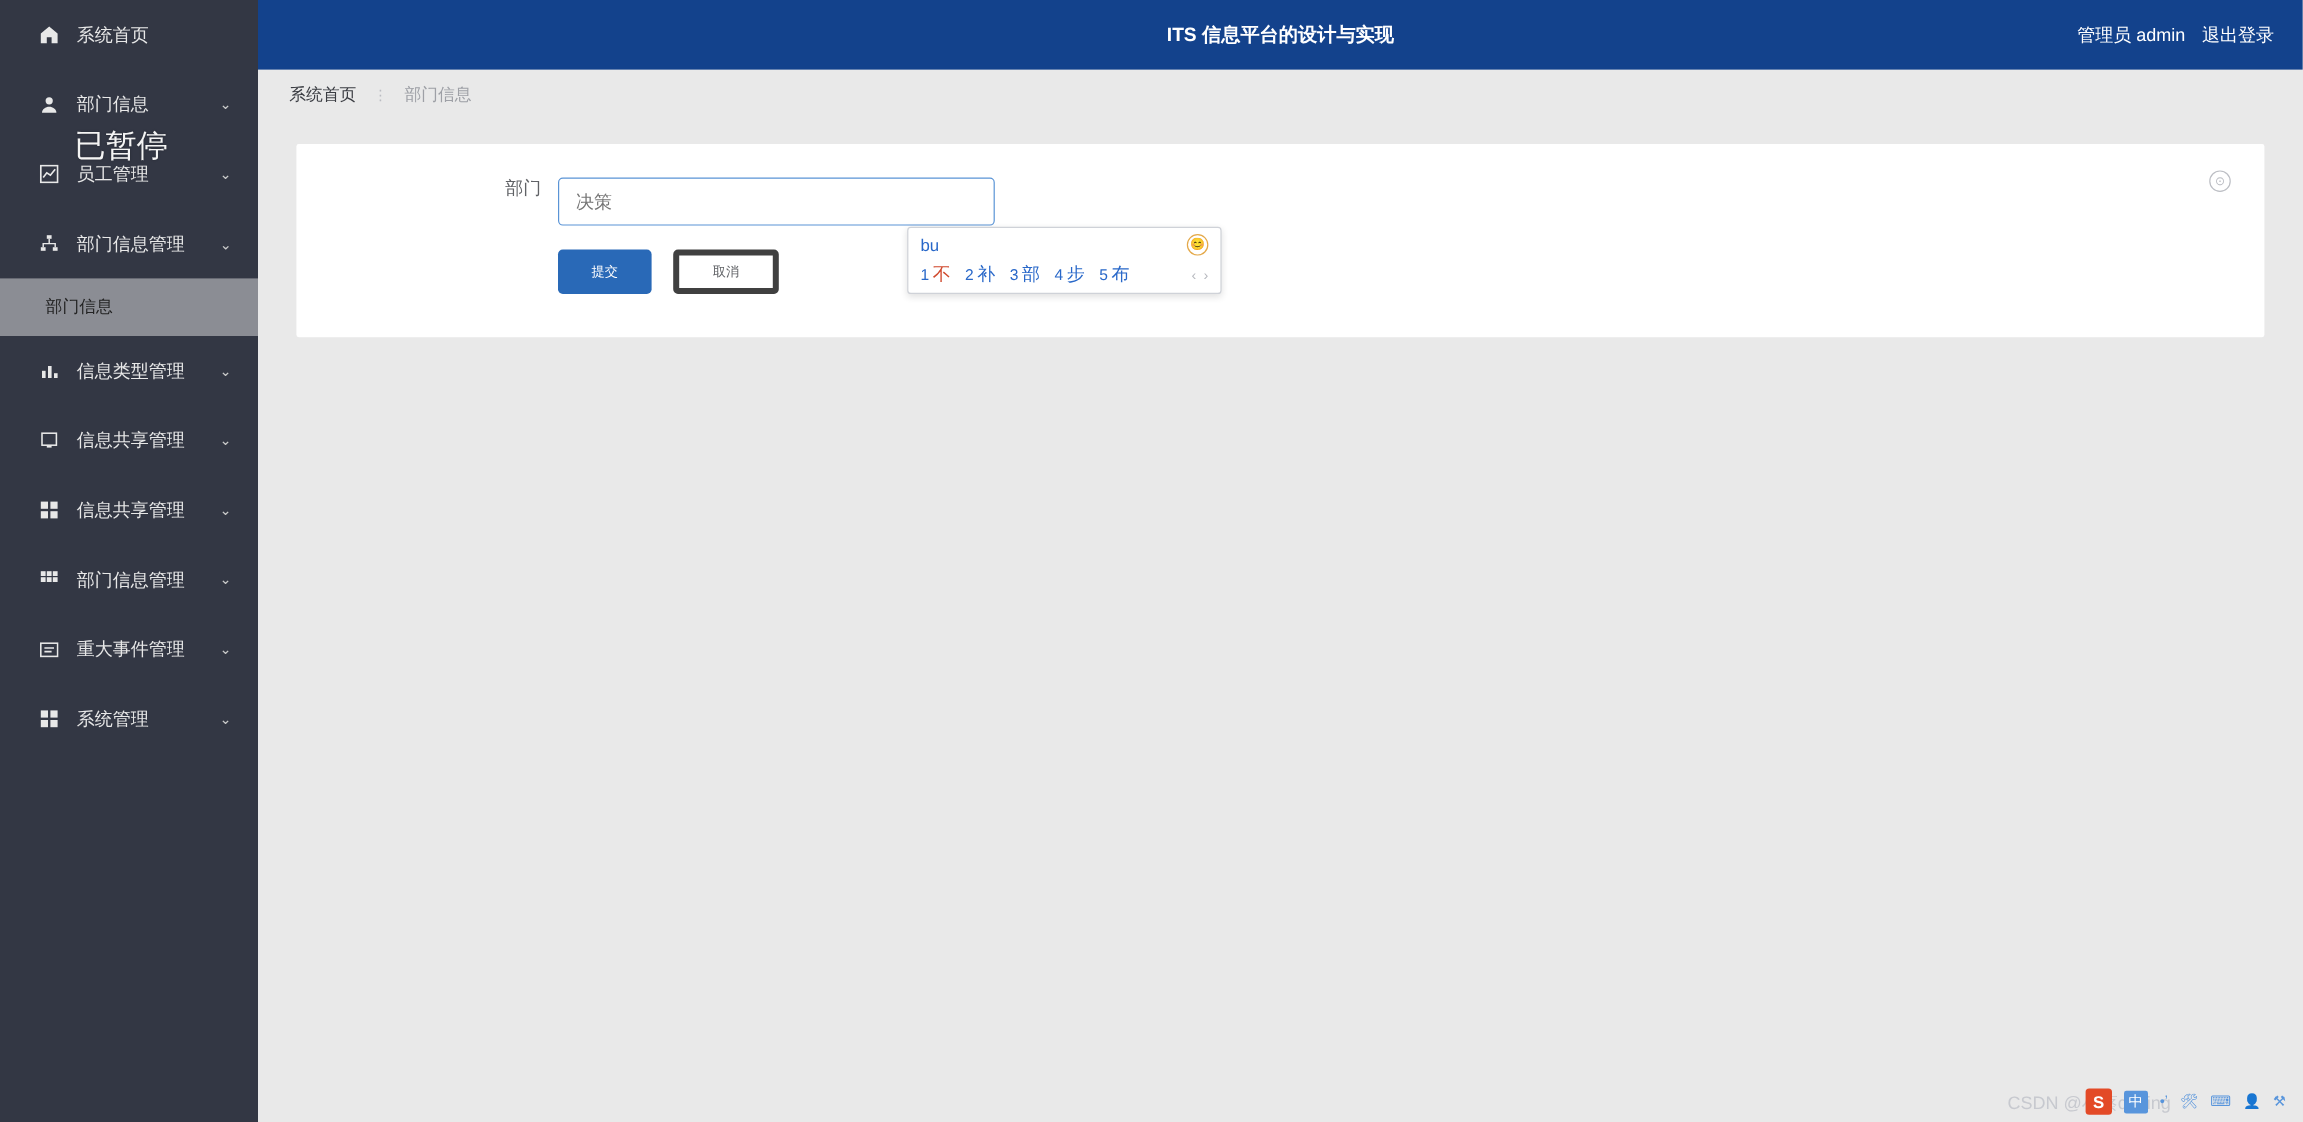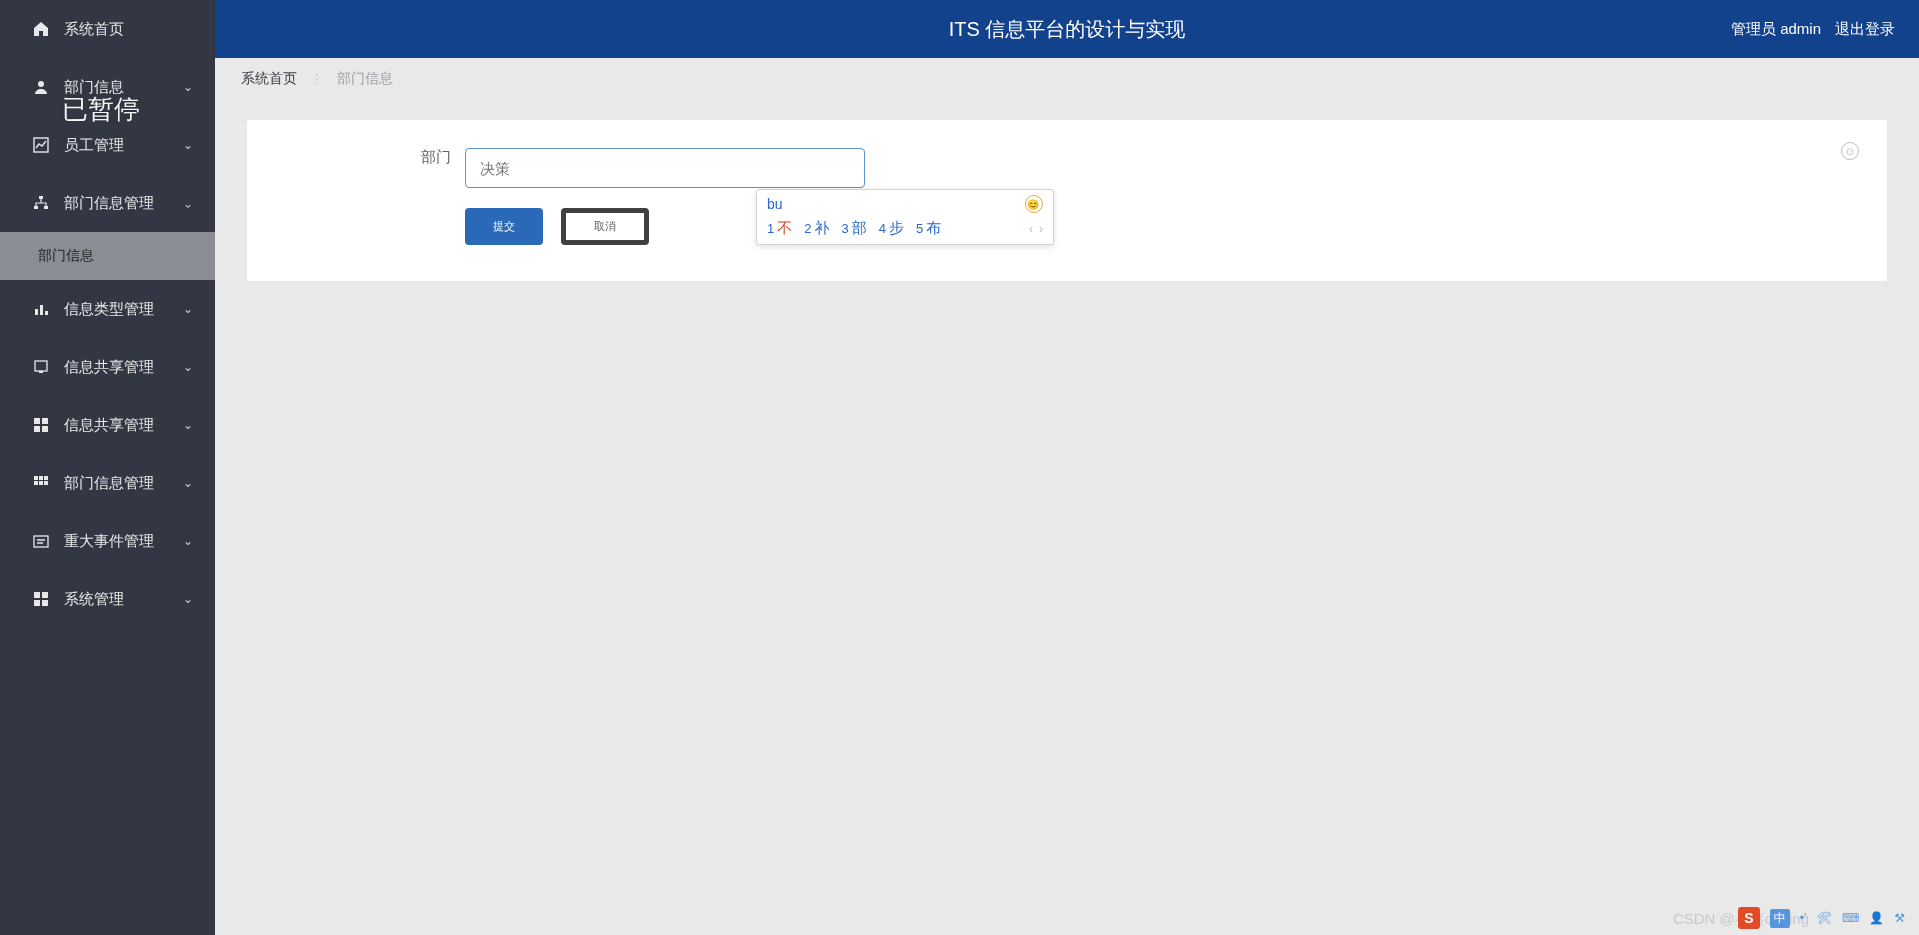--- a/index.html
+++ b/index.html
@@ -51,21 +51,21 @@
   display: flex;
   align-items: center;
   padding-left: 38px;
   background: #8b8d94;
   color: #222;
   font-size: 14px;
   cursor: pointer;
 }
 .paused-overlay {
   position: absolute;
-  top: 92px;
+  top: 104px;
   left: 62px;
   font-size: 26px;
   color: #f4f4f4;
   font-weight: 300;
   pointer-events: none;
   z-index: 50;
   text-shadow: 0 0 2px rgba(0,0,0,.3);
   text-align: right;
 }
 .main { flex: 1; display: flex; flex-direction: column; background: #e9e9e9; }
@@ -75,22 +75,22 @@
   color: #fff;
   display: flex;
   align-items: center;
   padding: 0 24px;
   position: relative;
 }
 .topbar-title {
   position: absolute;
   left: 50%;
   transform: translateX(-50%);
-  font-size: 20px;
-  font-weight: 400;
+  font-size: 16px;
+  font-weight: 700;
 }
 .topbar-right {
   margin-left: auto;
   display: flex;
   gap: 14px;
   font-size: 15px;
 }
 .topbar-right span { cursor: pointer; }
 .breadcrumb {
   height: 42px;
@@ -134,21 +134,21 @@
   position: relative;
 }
 .form-label {
   width: 178px;
   text-align: right;
   padding-right: 14px;
   color: #606266;
   font-size: 15px;
 }
 .form-input {
-  width: 400px;
+  width: 364px;
   height: 40px;
   border: 1px solid #5a94d6;
   border-radius: 4px;
   padding: 12px 14px;
   font-size: 15px;
   color: #b8bac0;
   background: #fff;
   outline: none;
 }
 .btn-row { display: flex; gap: 18px; margin-left: 178px; }
@@ -161,21 +161,21 @@
   display: inline-flex;
   align-items: center;
   justify-content: center;
 }
 .btn-primary { background: #2969b7; color: #fff; border: none; }
 .btn-default { background: #fff; color: #606266; border: 5px solid #404040; }
 .ime-popup {
   position: absolute;
   top: 189px;
   left: 756px;
-  width: 298px;
+  width: 262px;
   background: #fff;
   border: 1px solid #cfd2d8;
   border-radius: 3px;
   box-shadow: 0 2px 6px rgba(0,0,0,.12);
   font-size: 14px;
   z-index: 100;
 }
 .ime-top {
   padding: 5px 10px 3px 10px;
   display: flex;

